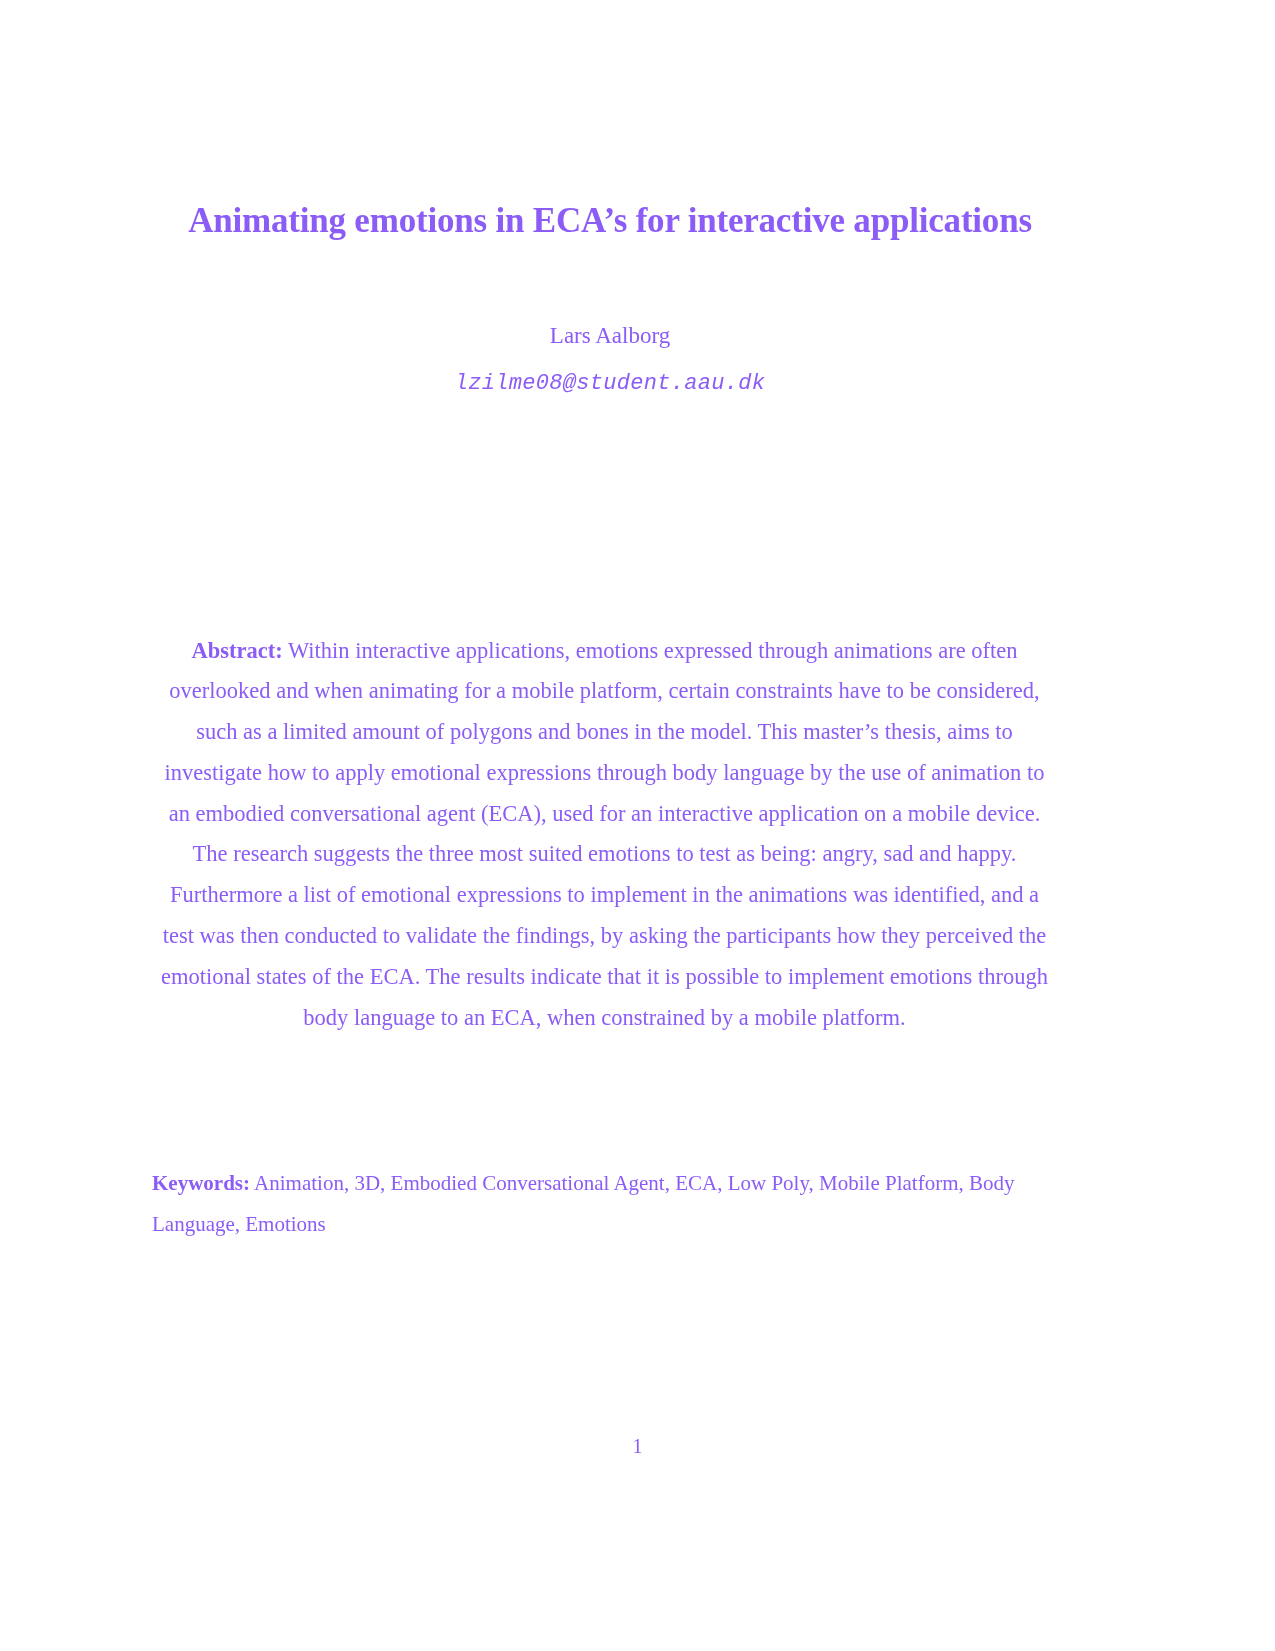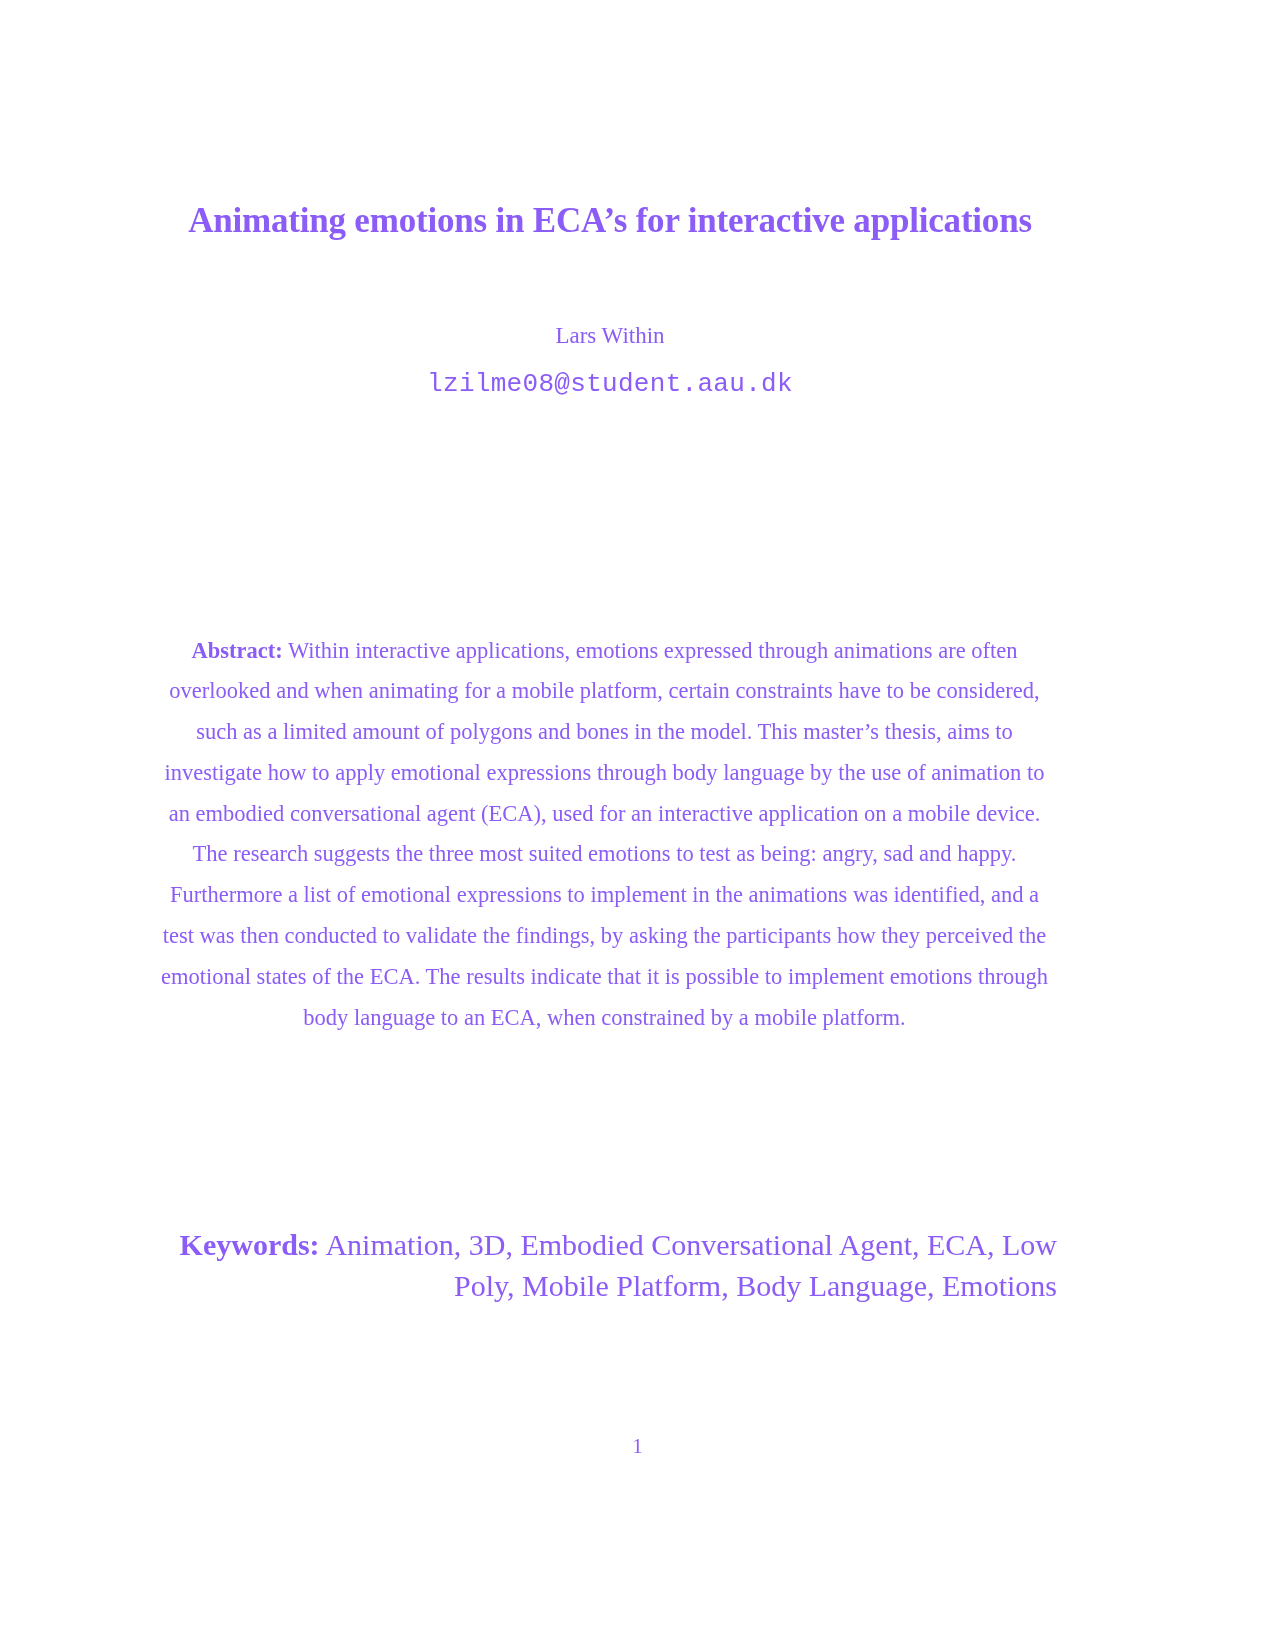--- a/index.html
+++ b/index.html
@@ -39,24 +39,25 @@
     top: 305px;
     width: 920px;
     text-align: center;
   }
   .author-name {
     font-size: 23px;
     line-height: 30px;
   }
   .author-email {
     font-family: "Liberation Mono", "DejaVu Sans Mono", monospace;
-    font-size: 26px;
+    font-size: 22px;
     line-height: 30px;
     margin-top: 18px;
     letter-spacing: 0.3px;
+    font-style: italic;
   }
   .affiliation {
     font-size: 23px;
     line-height: 30px;
     margin-top: 30px;
   }
 
   
   .abstract {
     position: absolute;
@@ -68,25 +69,25 @@
     text-align: center;
   }
   .abstract .lead {
     font-weight: bold;
   }
 
   
   .keywords {
     position: absolute;
     left: 152px;
-    top: 1179px;
+    top: 1126px;
     width: 905px;
-    font-size: 30px;
+    font-size: 21px;
     line-height: 40.8px;
-    text-align: right;
+    text-align: left;
   }
   .keywords .lead {
     font-weight: bold;
   }
 
   
   .page-number {
     position: absolute;
     left: 0;
     top: 1418px;
@@ -97,21 +98,21 @@
   }
 </style>
 </head>
 <body>
 
 <div class="page">
 
   <h1 class="title">Animating emotions in ECA’s for interactive applications</h1>
 
   <div class="author-block">
-    <div class="author-name">Lars Within</div>
+    <div class="author-name">Lars Aalborg</div>
     <div class="author-email">lzilme08@student.aau.dk</div>
   </div>
 
   <p class="abstract">
     <span class="lead">Abstract:</span><span> Within interactive applications, emotions expressed through animations are often overlooked and when animating for a mobile platform, certain constraints have to be considered, such as a limited amount of polygons and bones in the model. This master’s thesis, aims to investigate how to apply emotional expressions through body language by the use of animation to an embodied conversational agent (ECA), used for an interactive application on a mobile device. The research suggests the three most suited emotions to test as being: angry, sad and happy. Furthermore a list of emotional expressions to implement in the animations was identified, and a test was then conducted to validate the findings, by asking the participants how they perceived the emotional states of the ECA. The results indicate that it is possible to implement emotions through body language to an ECA, when constrained by a mobile platform.</span>
   </p>
 
   <p class="keywords">
     <span class="lead">Keywords:</span><span> Animation, 3D, Embodied Conversational Agent, ECA, Low Poly, Mobile Platform, Body Language, Emotions</span>
   </p>

